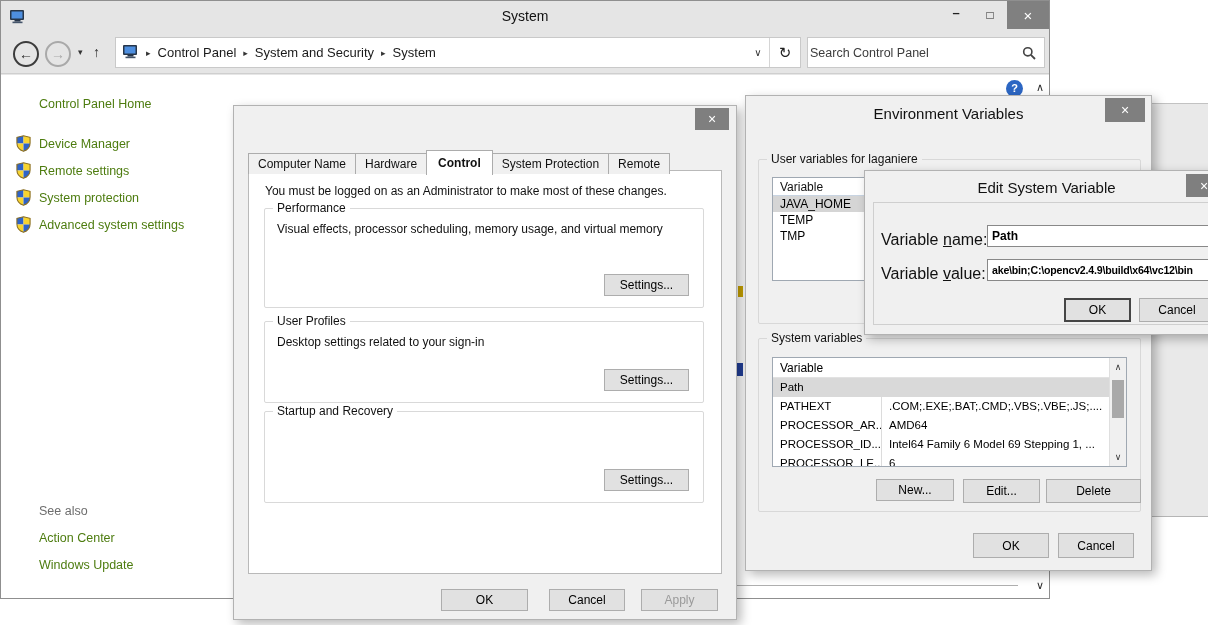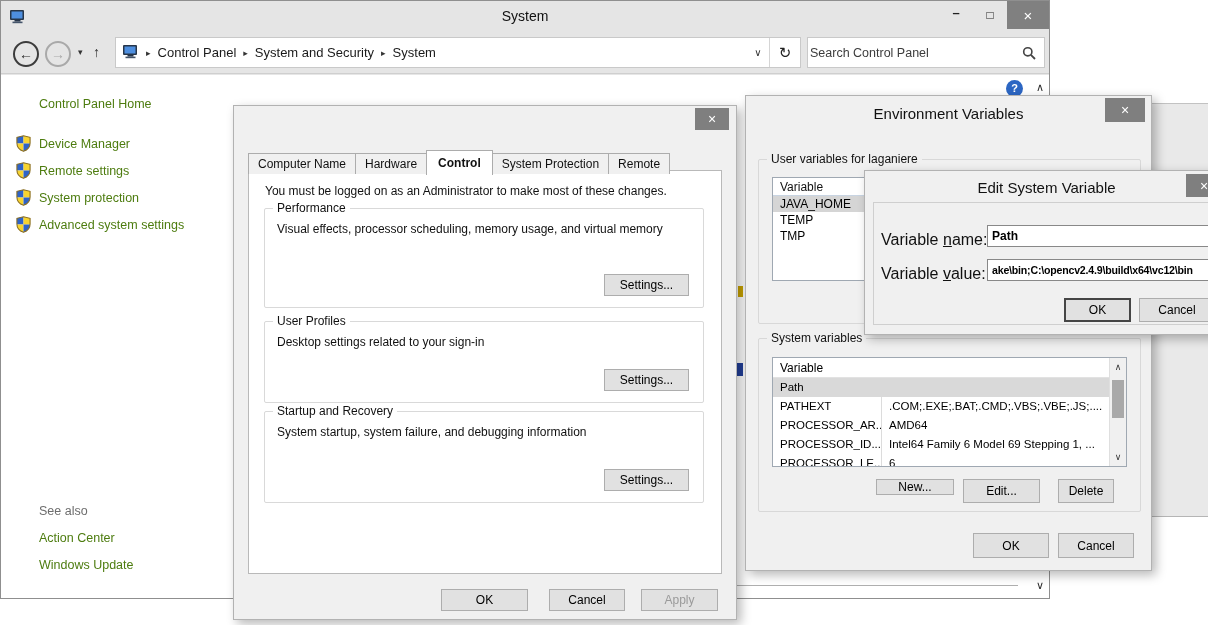--- a/index.html
+++ b/index.html
@@ -114,23 +114,23 @@
   .cell-value { flex:1; padding-left:7px; white-space:nowrap; overflow:hidden;
     border-left:1px solid #dcdcdc; margin-right:17px; }
   .shead .cell-value { border-left:1px solid #d2d2d2; }
   .srow.selected { background:#d9d9d9; }
   .vscroll { position:absolute; right:0; top:0; bottom:0; width:17px; background:#f0f0f0;
     border-left:1px solid #dfdfdf; }
   .vscroll .sa { position:absolute; left:0; width:16px; height:16px; text-align:center;
     font-size:9px; line-height:16px; color:#333; }
   .vscroll .sa.up { top:1px; } .vscroll .sa.down { bottom:1px; }
   .vscroll .thumb { position:absolute; left:2px; top:22px; width:12px; height:38px; background:#a9a9a9; }
-  .env-new { left:130px; top:383px; width:78px; height:16px; }
+  .env-new { left:130px; top:383px; width:78px; height:22px; }
   .env-edit { left:217px; top:383px; width:77px; height:24px; }
-  .env-del { left:312px; top:383px; width:56px; height:24px; }
+  .env-del { left:300px; top:383px; width:95px; height:24px; }
   .env-ok { left:227px; top:437px; width:76px; height:25px; }
   .env-cancel { left:312px; top:437px; width:76px; height:25px; }
 
   
   .editdlg { left:840px; top:170px; width:365px; height:165px; z-index:30;margin-left:24px; }
   .editdlg .dlg-title { padding-top:8px; }
   .editdlg .dlg-close { right:6px; top:3px; width:36px; height:23px; }
   .edit-frame { position:absolute; left:8px; top:31px; right:8px; bottom:9px; border:1px solid #cfcfcf; }
   .fld-label { position:absolute; left:16px; font-size:16px; color:#111; white-space:nowrap; }
   .fld-label u { text-decoration:underline; }
@@ -322,21 +322,20 @@
       </div>
 
       <div class="groupbox g-prof">
         <span class="glabel">User Profiles</span>
         <span class="gdesc">Desktop settings related to your sign-in</span>
         <div class="btn settings-btn">Settings...</div>
       </div>
 
       <div class="groupbox g-boot">
         <span class="glabel">Startup and Recovery</span>
-        <span class="gdesc">System startup, system failure, and debugging information</span>
         <div class="btn settings-btn">Settings...</div>
       </div>
 
     </div>
 
     <div class="btn sp-ok">OK</div>
     <div class="btn sp-cancel">Cancel</div>
     <div class="btn sp-apply disabled">Apply</div>
   </div>
 

